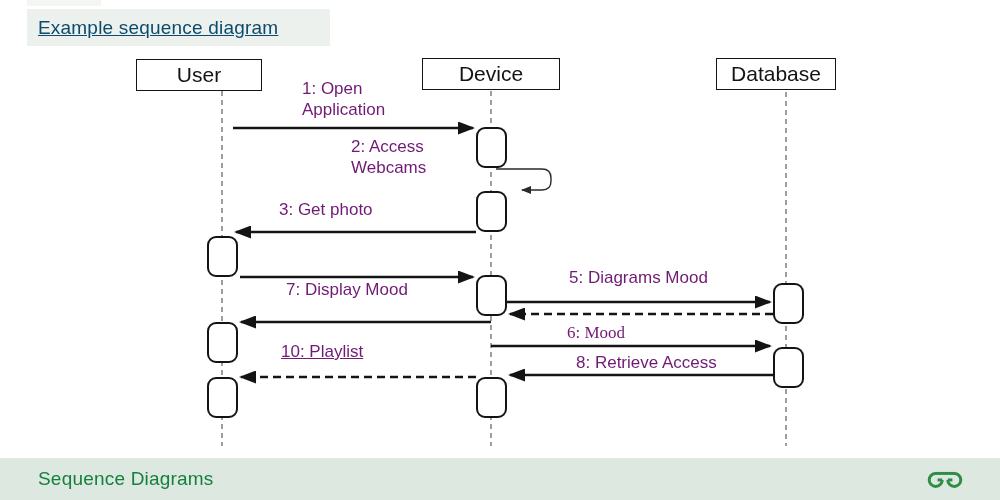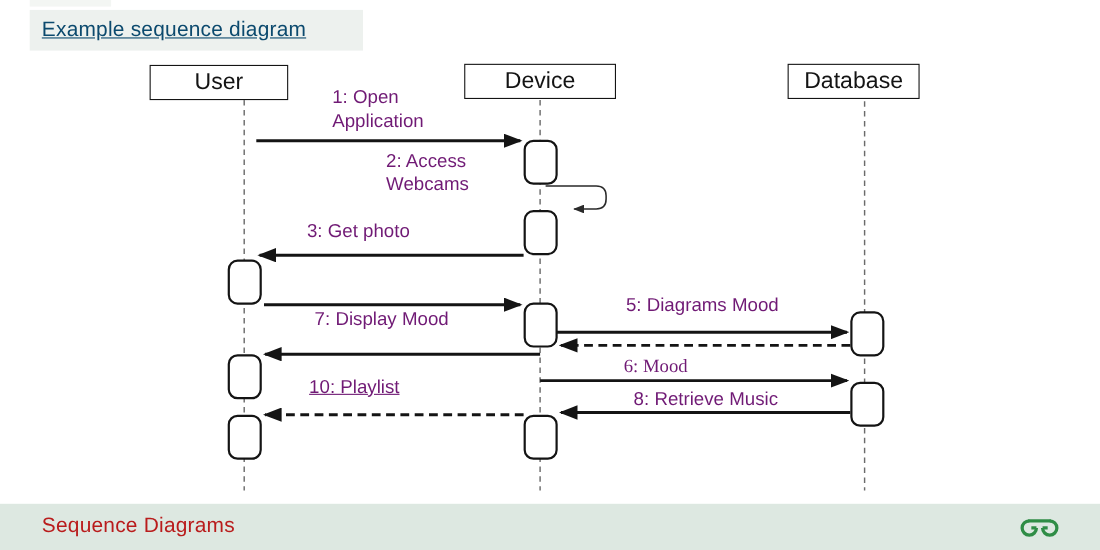--- a/index.html
+++ b/index.html
@@ -24,21 +24,21 @@
     border-radius:9px;box-sizing:border-box;z-index:3;
   }
   .msg{
     position:absolute;font-size:17px;line-height:21px;color:#701a75;z-index:4;white-space:nowrap;
   }
   .msg.wrap{white-space:normal;}
   .footer{
     position:absolute;left:0;top:458px;width:1000px;height:42px;background:#dde8e1;
     display:flex;align-items:center;z-index:5;
   }
-  .footer-title{font-size:19px;color:#b91c1c;margin-left:38px;letter-spacing:.2px;}
+  .footer-title{font-size:19px;color:#15803d;margin-left:38px;letter-spacing:.2px;}
   .footer-logo{position:absolute;right:34px;top:8px;}
   svg{display:block;}
 </style>
 </head>
 <body>
 
 <div class="stage">
 
   <svg class="layer" width="1000" height="500" viewBox="0 0 1000 500">
     <defs>
@@ -84,21 +84,21 @@
 
   <div class="act" style="left:773px;top:283px;"></div>
   <div class="act" style="left:773px;top:347px;"></div>
 
   <div class="msg wrap" style="left:302px;top:78px;width:112px;">1: Open Application</div>
   <div class="msg wrap" style="left:351px;top:136px;width:100px;">2: Access Webcams</div>
   <div class="msg" style="left:279px;top:199px;">3: Get photo</div>
   <div class="msg" style="left:569px;top:267px;">5: Diagrams Mood</div>
   <div class="msg" style="left:567px;top:322px;font-family:Liberation Serif, serif;">6: Mood</div>
   <div class="msg" style="left:286px;top:279px;">7: Display Mood</div>
-  <div class="msg" style="left:576px;top:352px;">8: Retrieve Music</div>
+  <div class="msg" style="left:576px;top:352px;">8: Retrieve Access</div>
   <div class="msg" style="left:281px;top:341px;text-decoration:underline;">10: Playlist</div>
 
   <div class="footer">
     <div class="footer-title">Sequence Diagrams</div>
     <div class="footer-logo">
       <svg width="42" height="26" viewBox="0 0 44 28">
         <path d="M11 8 H33" stroke="#2f8d46" stroke-width="3.2" fill="none"></path>
         <path d="M12 8 A7 7 0 1 0 19 15" stroke="#2f8d46" stroke-width="3.2" fill="none"></path>
         <path d="M19 15 H14" stroke="#2f8d46" stroke-width="3.2" fill="none"></path>
         <path d="M32 8 A7 7 0 1 1 25 15" stroke="#2f8d46" stroke-width="3.2" fill="none"></path>

